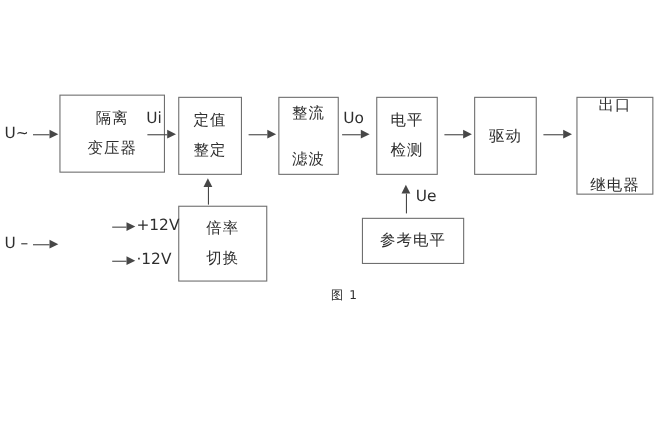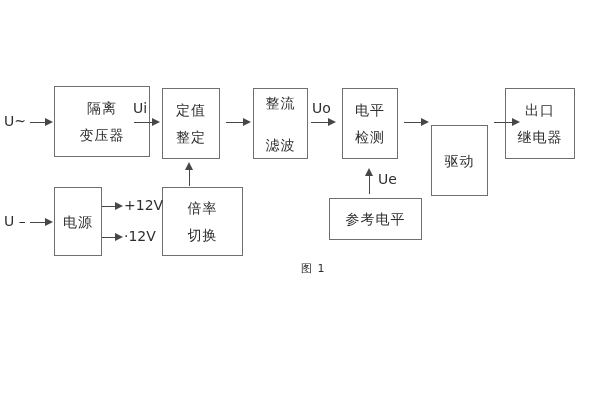--- a/index.html
+++ b/index.html
@@ -61,22 +61,22 @@
     width:0;height:0;
     border-bottom:8px solid var(--line);
     border-left:4.5px solid transparent;
     border-right:4.5px solid transparent;
   }
   
   .b-isolation{left:54px;top:86px;width:96px;height:71px;}
   .b-setting{left:162px;top:88px;width:58px;height:71px;}
   .b-rectifier{left:253px;top:88px;width:55px;height:71px;gap:28px;}
   .b-level{left:342px;top:88px;width:56px;height:71px;text-align:center;}
-  .b-drive{left:431px;top:88px;width:57px;height:71px;margin-top:37px;}
-  .b-output{left:505px;top:88px;width:70px;height:71px;}
+  .b-drive{left:431px;top:88px;width:57px;height:71px;}
+  .b-output{left:524px;top:88px;width:70px;height:89px;justify-content:space-between;}
   .b-power{left:54px;top:187px;width:48px;height:69px;}
   .b-ratio{left:162px;top:187px;width:81px;height:69px;}
   .b-reference{left:329px;top:198px;width:93px;height:42px;}
   
   .l-uac{left:4px;top:114px;}
   .l-ui{left:133px;top:101px;}
   .l-uo{left:312px;top:101px;}
   .l-udc{left:4px;top:214px;}
   .l-p12{left:124px;top:198px;}
   .l-m12{left:124px;top:229px;}
@@ -117,23 +117,20 @@
     <span>检测</span>
   </div>
   <div class="box b-drive">
     <span>驱动</span>
   </div>
   <div class="box b-output">
     <span>出口</span>
     <span>继电器</span>
   </div>
 
-  <div class="box b-power">
-    <span>电源</span>
-  </div>
   <div class="box b-ratio">
     <span>倍率</span>
     <span>切换</span>
   </div>
   <div class="box b-reference">
     <span>参考电平</span>
   </div>
 
   <span class="lbl l-uac">U~</span>
   <span class="lbl l-ui">Ui</span>

